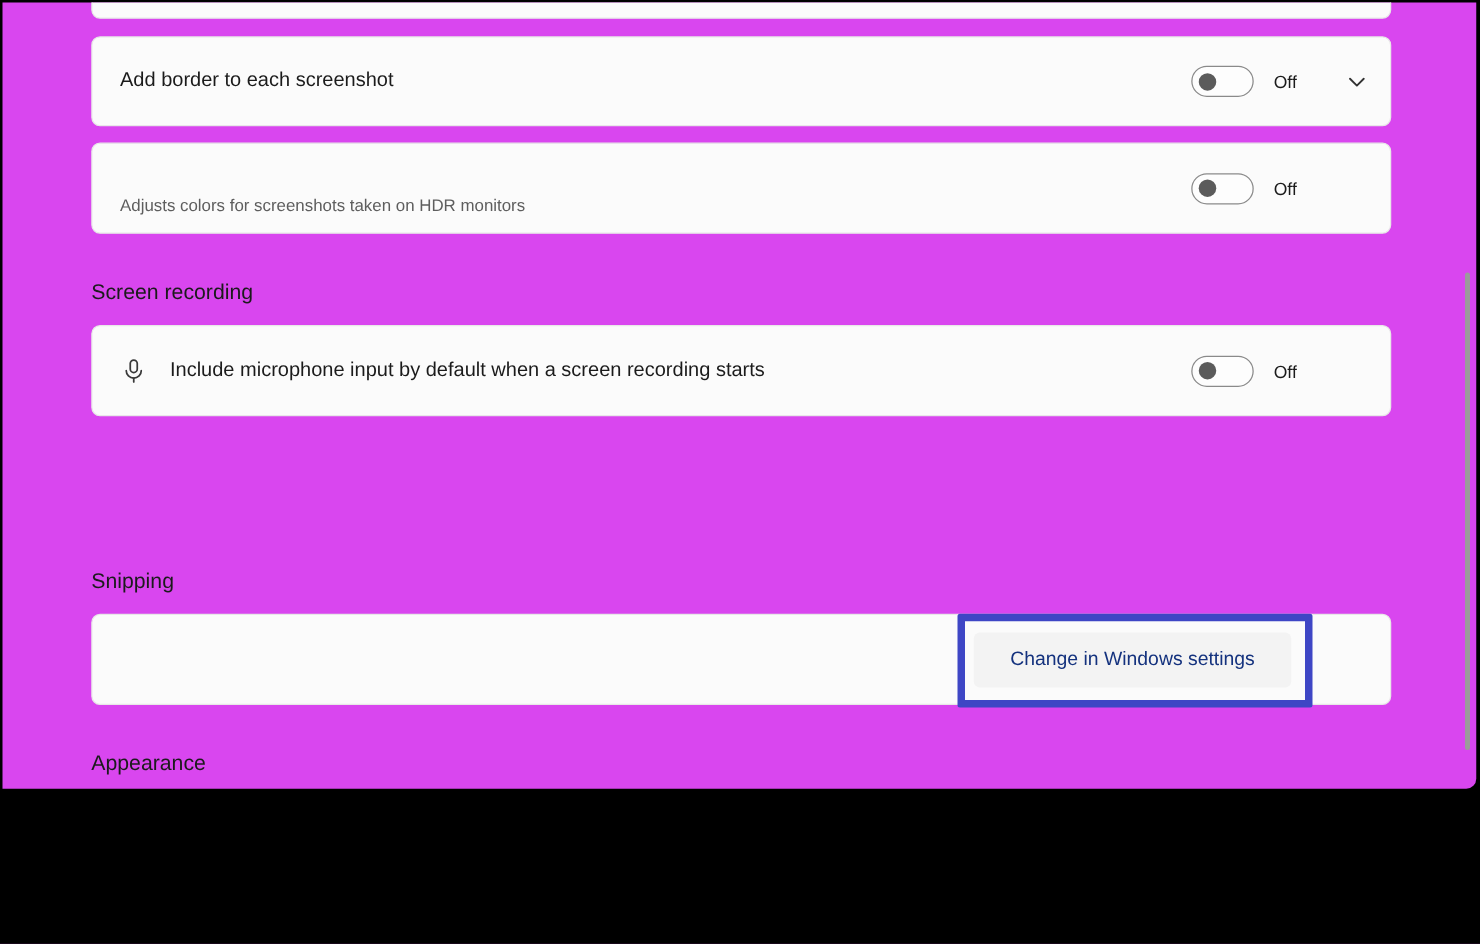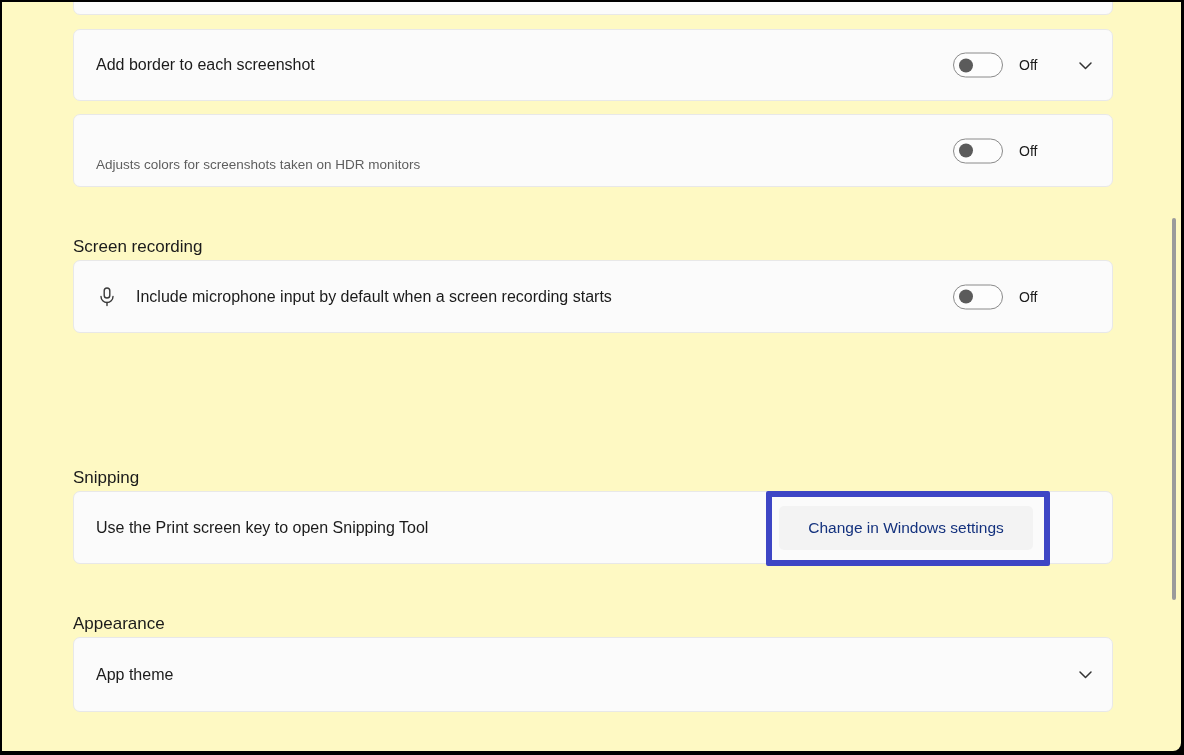--- a/index.html
+++ b/index.html
@@ -1,22 +1,22 @@
 <!DOCTYPE html>
 <html><head>
 <meta charset="utf-8">
 <style>
   * { margin:0; padding:0; box-sizing:border-box; }
   html,body { width:1184px; height:755px; }
   body { font-family:"Liberation Sans", sans-serif; background:#000; }
 
   .screen { position:relative; width:1184px; height:755px; background:#000; overflow:hidden; }
   .window {
-    position:absolute; left:2px; top:2px; width:1179px; height:749px;
-    background:#fef9c3; overflow:hidden;
+    position:absolute; left:2px; top:2px; width:1179px; height:629px;
+    background:#d946ef; overflow:hidden;
     border-bottom-right-radius:8px;
   }
 
   
   .card {
     position:absolute; left:71px; width:1040px;
     background:#fbfbfb; border:1px solid #e8e8e8; border-radius:7px;
   }
   .card-title {
     position:absolute; left:22px; top:50%; transform:translateY(-50%);
@@ -28,21 +28,21 @@
     position:absolute; left:22px; top:42px;
     font-size:13.5px; color:#5e5e5e; white-space:nowrap;
   }
   .card-icon {
     position:absolute; left:22px; top:50%; transform:translateY(-50%);
     width:22px; height:22px; display:flex; align-items:center; justify-content:center;
   }
 
   .section-header {
     position:absolute; left:71px;
-    font-size:17px; color:#1b1b1b; white-space:nowrap;margin-top:13px;
+    font-size:17px; color:#1b1b1b; white-space:nowrap;
   }
 
   
   .toggle {
     position:absolute; left:879px; top:50%; transform:translateY(-50%);
     width:50px; height:25px; border-radius:13px;
   }
   .toggle.off { background:#fdfdfd; border:1px solid #8a8a8a; }
   .toggle.off .knob {
     position:absolute; left:5px; top:50%; transform:translateY(-50%);
@@ -126,21 +126,20 @@
       <span class="toggle off">
           <span class="knob"></span>
         </span>
       <span class="state-label">Off</span>
     </div>
 
 
     <div class="section-header" style="top:453px;">Snipping</div>
 
     <div class="card" style="top:489px; height:73px;">
-      <span class="card-title">Use the Print screen key to open Snipping Tool</span>
       <button class="settings-button">Change in Windows settings</button>
     </div>
 
     <div class="annotation-rect"></div>
 
     <div class="section-header" style="top:599px;">Appearance</div>
 
     <div class="card" style="top:635px; height:75px;">
       <span class="card-title">App theme</span>
       <span class="chevron">

